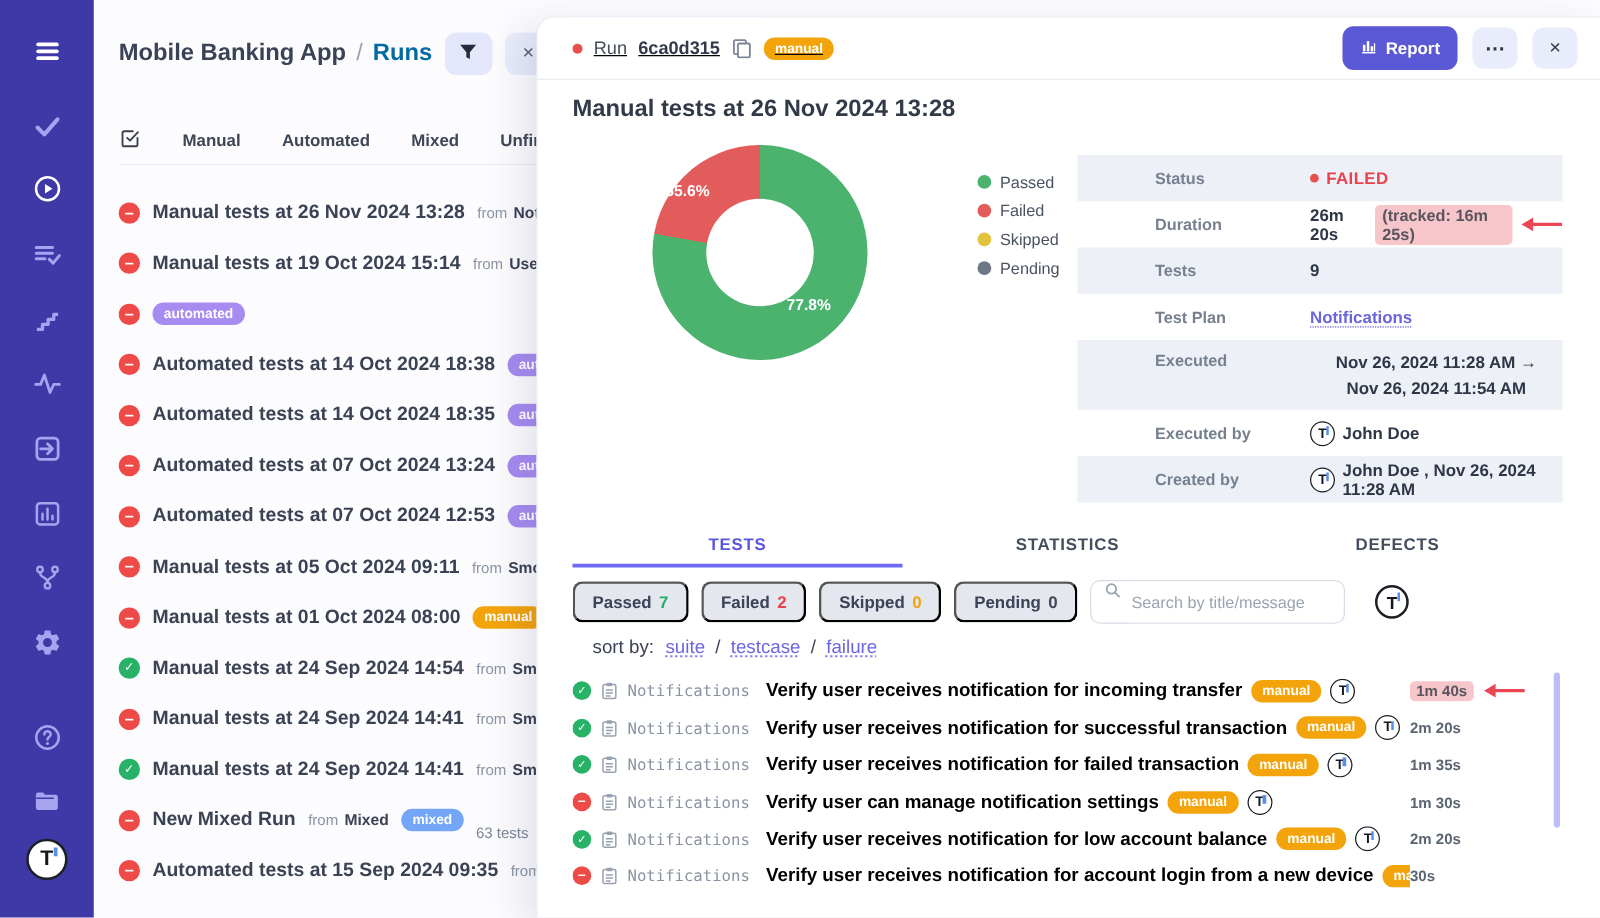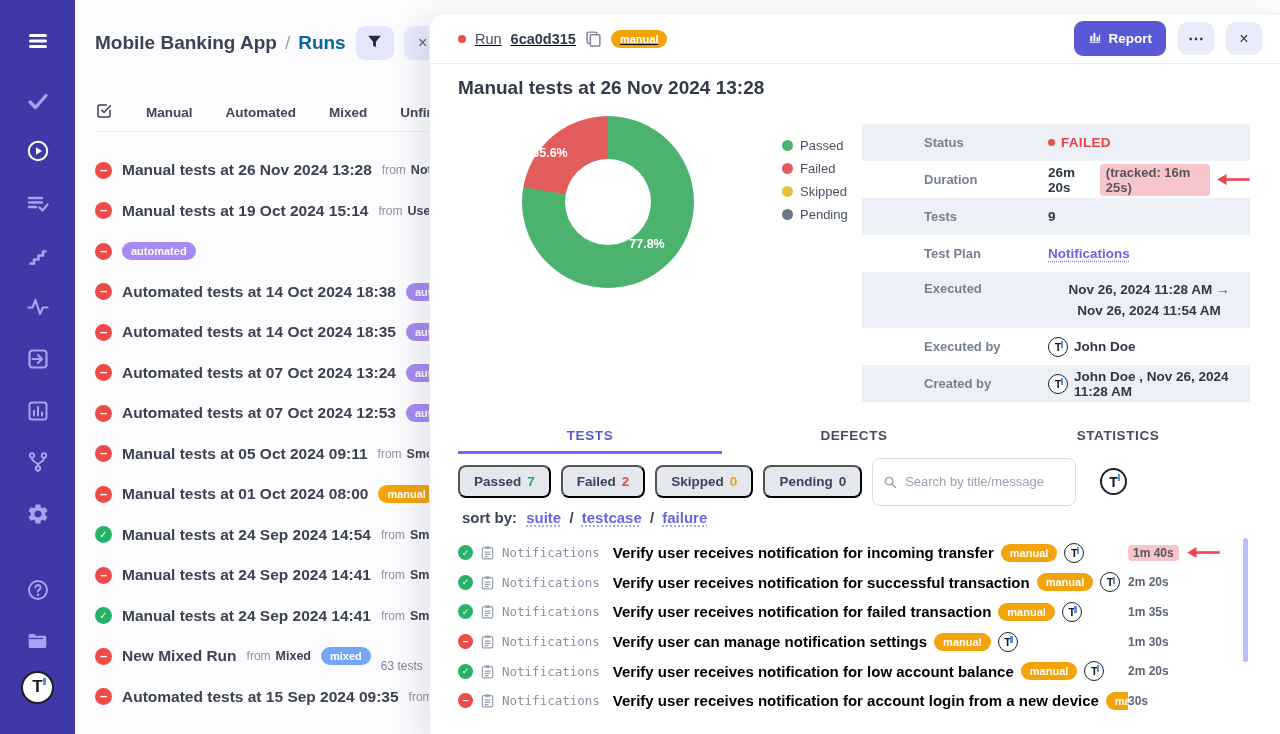--- a/index.html
+++ b/index.html
@@ -87,28 +87,28 @@
 
   
   .dp-tabs { position:absolute; left:28px; right:30px; top:406px; height:34px; display:flex; }
   .dp-tab { flex:1; display:flex; align-items:center; justify-content:center; font-size:13.5px; font-weight:700;
     letter-spacing:.6px; color:#454e5e; border-bottom:3px solid transparent; cursor:pointer; }
   .dp-tab.active { color:#5b58e0; border-bottom-color:#6f6bf2; }
   .chips-row { position:absolute; left:28px; right:30px; top:451px; height:33px; display:flex; align-items:center; gap:10px; }
   .chip { height:33px; display:flex; align-items:center; gap:6px; background:#e4e7ee; border-radius:8px;
     padding:0 14px; font-size:13.5px; font-weight:700; color:#3c4257; cursor:pointer; }
   .cnt.green{color:#27ae60;} .cnt.red{color:#e8424d;} .cnt.orange{color:#f0a30c;} .cnt.dark{color:#3e4656;}
-  .search-box { width:204px; height:48px; border:1px solid #d8dce6; border-radius:8px; background:#fff;
-    display:flex; align-items:center; gap:8px; padding:0 10px; }
+  .search-box { width:204px; height:35px; border:1px solid #d8dce6; border-radius:8px; background:#fff;
+    display:flex; gap:8px; padding:0 10px; }
   .search-box svg { width:14px; height:14px; color:#9aa3b2; flex:none; }
   .search-box input { border:none; outline:none; width:100%; font-size:13px; color:#3c4257;
     font-family:"Liberation Sans","DejaVu Sans",sans-serif; }
   .search-box input::placeholder { color:#9aa3b2; }
   .chips-row .tlogo { width:27px; height:27px; font-size:14px; margin-left:14px; cursor:pointer; }
-  .sort-row { position:absolute; left:32px; top:495px; font-size:15px; color:#3c4257; font-weight:700; }
+  .sort-row { position:absolute; left:44px; top:495px; font-size:15px; color:#3c4257; font-weight:400; }
   .sort-row .slash { color:#3c4257; margin:0 4px; }
 
   
   .tests-list { position:absolute; left:28px; top:524px; width:784px; }
   .test-row { height:29.6px; display:flex; align-items:center; cursor:pointer; }
   .t-main { flex:1; min-width:0; overflow:hidden; display:flex; align-items:center; gap:7px; white-space:nowrap; }
   .test-row .status-dot { width:15px; height:15px; }
   .test-row .status-dot.failed::after { font-size:11px; } .test-row .status-dot.passed::after { font-size:9px; }
   .clip-icon { width:15px; height:15px; color:#98a1b0; flex:none; }
   .t-suite { font-family:"DejaVu Sans Mono","Liberation Mono",monospace; font-size:12.5px; color:#8a93a3; margin-right:6px; }
@@ -482,22 +482,22 @@
           <span class="tlogo">
             <i>T</i>
           </span>
         <span>John Doe , Nov 26, 2024 11:28 AM</span>
         </span>
     </div>
   </div>
 
   <div class="dp-tabs">
     <span class="dp-tab active">TESTS</span>
+    <span class="dp-tab">STATISTICS</span>
     <span class="dp-tab">DEFECTS</span>
-    <span class="dp-tab">STATISTICS</span>
   </div>
 
   <div class="chips-row">
     <span style="display:flex;gap:10px;">
 
         <button class="chip">
           <span>Passed</span>
           <span class="cnt green">7</span>
         </button>
 

